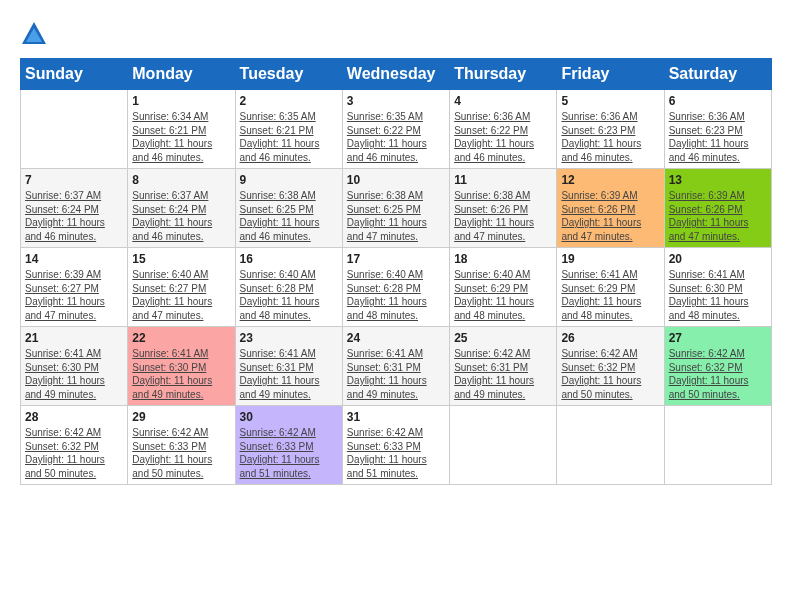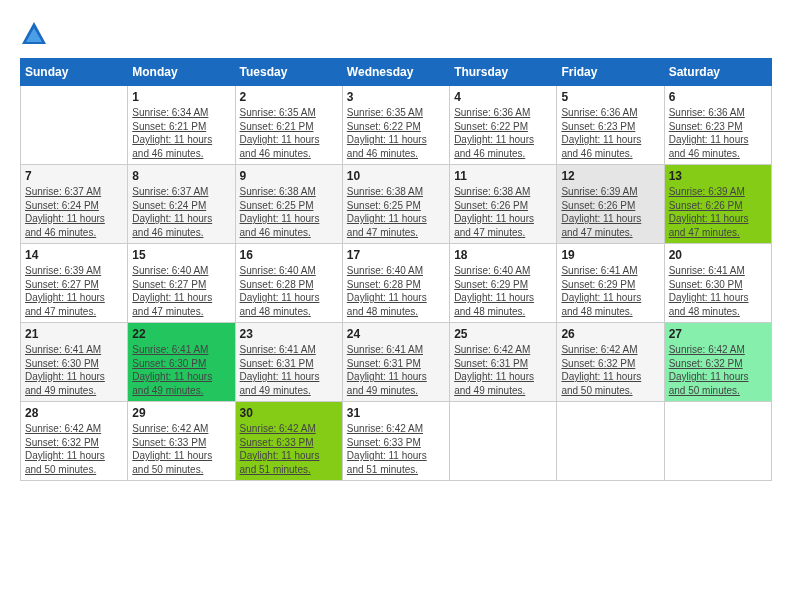--- a/index.html
+++ b/index.html
@@ -55,21 +55,21 @@
     .calendar {
       width: 100%;
       border-collapse: collapse;
       font-size: 11px;
     }
     .calendar th {
       background-color: #1a6bbf;
       color: #fff;
       padding: 6px 4px;
       text-align: left;
-      font-size: 12px;
+      font-size: 16px;
       font-weight: bold;
       border: 1px solid #1a6bbf;
     }
     .calendar td {
       border: 1px solid #ccc;
       vertical-align: top;
       padding: 4px;
       width: 107px;
       min-height: 80px;
       background: #fff;
@@ -174,21 +174,21 @@
           <div class="day-info">Sunrise: 6:38 AM<br>Sunset: 6:25 PM<br>Daylight: 11 hours and 46 minutes.</div>
         </td>
         <td style="background-color: rgb(245, 245, 245);">
           <div class="day-number">10</div>
           <div class="day-info">Sunrise: 6:38 AM<br>Sunset: 6:25 PM<br>Daylight: 11 hours and 47 minutes.</div>
         </td>
         <td style="background-color: rgb(245, 245, 245);">
           <div class="day-number">11</div>
           <div class="day-info">Sunrise: 6:38 AM<br>Sunset: 6:26 PM<br>Daylight: 11 hours and 47 minutes.</div>
         </td>
-        <td style="background-color: #e5e5e5; margin-left: 8px;">
+        <td style="background-color: #fdba74; margin-left: 8px;">
           <div class="day-number">12</div>
           <div class="day-info">Sunrise: 6:39 AM<br>Sunset: 6:26 PM<br>Daylight: 11 hours and 47 minutes.</div>
         </td>
         <td style="background-color: #84cc16;">
           <div class="day-number">13</div>
           <div class="day-info">Sunrise: 6:39 AM<br>Sunset: 6:26 PM<br>Daylight: 11 hours and 47 minutes.</div>
         </td>
       </tr>
       <tr>
         <td style="background-color: rgb(255, 255, 255);">
@@ -218,21 +218,21 @@
         <td style="background-color: rgb(255, 255, 255);">
           <div class="day-number">20</div>
           <div class="day-info">Sunrise: 6:41 AM<br>Sunset: 6:30 PM<br>Daylight: 11 hours and 48 minutes.</div>
         </td>
       </tr>
       <tr>
         <td style="background-color: rgb(245, 245, 245);">
           <div class="day-number">21</div>
           <div class="day-info">Sunrise: 6:41 AM<br>Sunset: 6:30 PM<br>Daylight: 11 hours and 49 minutes.</div>
         </td>
-        <td style="background-color: #22c55e;">
+        <td style="background-color: #fca5a5;">
           <div class="day-number">22</div>
           <div class="day-info">Sunrise: 6:41 AM<br>Sunset: 6:30 PM<br>Daylight: 11 hours and 49 minutes.</div>
         </td>
         <td style="background-color: rgb(245, 245, 245);">
           <div class="day-number">23</div>
           <div class="day-info">Sunrise: 6:41 AM<br>Sunset: 6:31 PM<br>Daylight: 11 hours and 49 minutes.</div>
         </td>
         <td style="background-color: rgb(245, 245, 245);">
           <div class="day-number">24</div>
           <div class="day-info">Sunrise: 6:41 AM<br>Sunset: 6:31 PM<br>Daylight: 11 hours and 49 minutes.</div>
@@ -252,21 +252,21 @@
       </tr>
       <tr>
         <td style="background-color: rgb(255, 255, 255);">
           <div class="day-number">28</div>
           <div class="day-info">Sunrise: 6:42 AM<br>Sunset: 6:32 PM<br>Daylight: 11 hours and 50 minutes.</div>
         </td>
         <td style="background-color: rgb(255, 255, 255);">
           <div class="day-number">29</div>
           <div class="day-info">Sunrise: 6:42 AM<br>Sunset: 6:33 PM<br>Daylight: 11 hours and 50 minutes.</div>
         </td>
-        <td style="background-color: #84cc16;">
+        <td style="background-color: #c4b5fd;">
           <div class="day-number">30</div>
           <div class="day-info">Sunrise: 6:42 AM<br>Sunset: 6:33 PM<br>Daylight: 11 hours and 51 minutes.</div>
         </td>
         <td style="background-color: rgb(255, 255, 255);">
           <div class="day-number">31</div>
           <div class="day-info">Sunrise: 6:42 AM<br>Sunset: 6:33 PM<br>Daylight: 11 hours and 51 minutes.</div>
         </td>
         <td class="empty" style="background-color: rgb(255, 255, 255);"></td>
         <td class="empty" style="background-color: rgb(255, 255, 255);"></td>
         <td class="empty" style="background-color: rgb(255, 255, 255);"></td>

